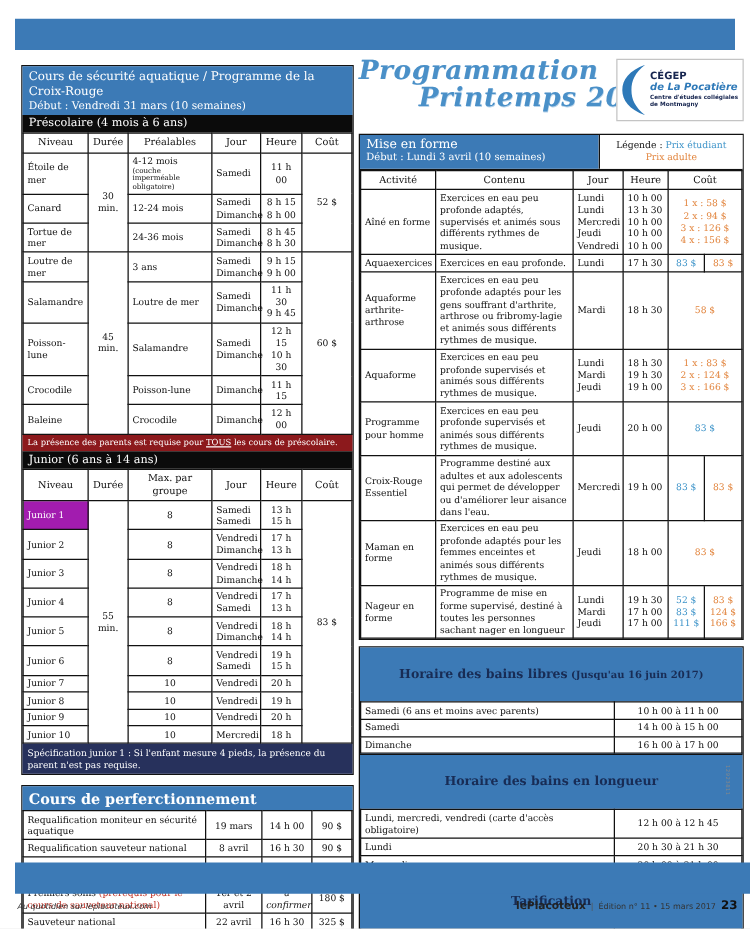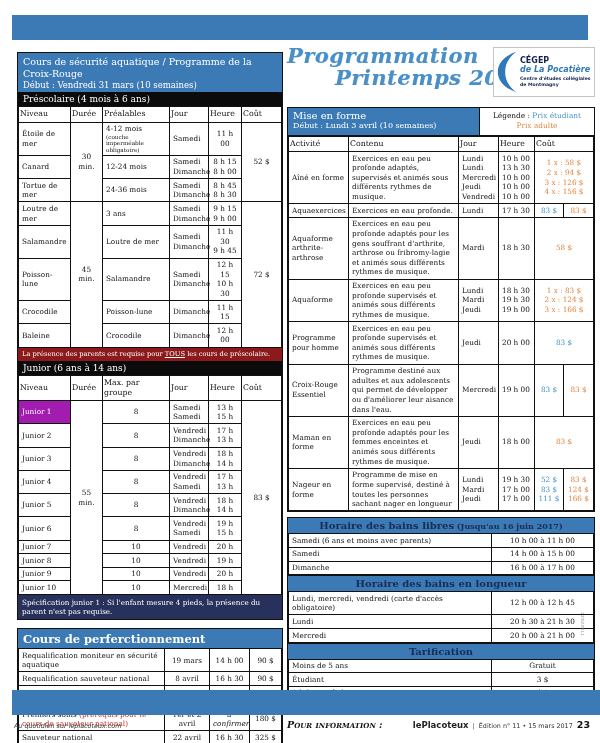--- a/index.html
+++ b/index.html
@@ -10,40 +10,40 @@
   .block{border:1.5px solid #111;background:#fff;}
   .bluehead{background:#3c7ab6;color:#fff;padding:3px 5px 2px 5px;}
   .bluehead .t1{font-size:9.5px;line-height:1.25;}
   .bluehead .t2{font-size:8.5px;line-height:1.25;}
   .blackbar{background:#0b0b0b;color:#fff;font-size:9px;padding:2px 5px;}
   .redbar{background:#8c191c;color:#fff;font-size:6.7px;padding:2.5px 4px;}
   .redbar u{text-decoration:underline;}
   .navybar{background:#27315c;color:#fff;font-size:7.2px;padding:2.5px 4px;line-height:1.3;}
   table.t{border-collapse:collapse;width:100%;table-layout:fixed;}
   .t th,.t td{border:1px solid #111;padding:1.5px 3px;font-size:7.3px;line-height:1.32;vertical-align:middle;}
-  .t th{font-weight:normal;font-size:7.8px;text-align:left;padding:2px 1px;}
+  .t th{font-weight:normal;font-size:7.8px;text-align:center;padding:2px 1px;}
   .c{text-align:center;} .l{text-align:left;}
   .pre{white-space:pre-line;}
   .hl{background:#a21caf;color:#fff;}
   .tiny{display:block;font-size:5.7px;line-height:1.15;}
   .gap8{height:8px;} .gap5{height:5px;}
   
   .deco{font-size:21px;font-weight:bold;font-style:italic;color:#4a90c8;line-height:1.05;letter-spacing:0.5px;text-shadow:0.4px 0.4px 0 #b9d4ea;}
   .deco .l2{display:block;margin-left:48px;}
   .logo{position:absolute;top:2px;right:0;width:102px;height:50px;border:1px solid #c4c4c4;background:#fff;display:flex;align-items:center;padding:2px;box-sizing:border-box;}
   .logotxt{margin-left:2px;font-family:"DejaVu Sans",sans-serif;line-height:1.1;}
   .lg1{font-size:8px;font-weight:bold;color:#16254f;}
   .lg2{font-size:8px;font-weight:bold;font-style:italic;color:#2e79b8;}
   .lg3{font-size:4.6px;font-weight:bold;color:#16254f;margin-top:2px;line-height:1.2;}
   .mise-head{display:flex;border-bottom:1px solid #111;}
   .mise-head .bh{flex:1;background:#3c7ab6;color:#fff;padding:2px 5px;}
   .mise-head .bh .t1{font-size:10px;} .mise-head .bh .t2{font-size:8px;}
   .legendbox{width:110px;background:#fff;border-left:1px solid #111;font-size:7.4px;text-align:center;padding:3px 2px;line-height:1.4;}
   .blue{color:#3e94c9;} .orange{color:#e2853e;}
-  .sechead{background:#3c7ab6;color:#182c55;font-weight:bold;text-align:center;font-size:10px;padding:2px 0;border-top:1px solid #111;}
+  .sechead{background:#3c7ab6;color:#182c55;font-weight:bold;text-align:center;font-size:10px;padding:16px 0;border-top:1px solid #111;}
   .sechead .note{font-size:8px;}
   .firstsec{border-top:none;}
   .priv{border:1px solid #8ab4d8;margin-top:4px;color:#c03328;text-align:center;font-size:8.8px;padding:3px 2px;}
   .info{margin-top:4px;line-height:1.35;}
   .info .lbl{font-variant:small-caps;font-weight:bold;font-style:italic;font-size:9.5px;}
   .redtxt{color:#c03328;}
   .smallit{font-size:6.2px;font-style:italic;}
   .vcode{position:absolute;right:15px;top:612px;writing-mode:vertical-rl;font-size:4.2px;color:#888;letter-spacing:0.4px;font-family:"DejaVu Sans",sans-serif;}
   .footbar{position:absolute;left:12px;top:690px;width:588px;height:25px;background:#3c7ab6;}
   .footline{position:absolute;left:14px;right:10px;top:719px;display:flex;justify-content:space-between;align-items:baseline;font-family:"DejaVu Sans",sans-serif;}
@@ -114,21 +114,21 @@
 8 h 30</td>
         </tr>
         <tr>
           <td class="l">Loutre de mer</td>
           <td class="c" rowspan="5">45 min.</td>
           <td class="l">3 ans</td>
           <td class="l pre">Samedi
 Dimanche</td>
           <td class="c pre">9 h 15
 9 h 00</td>
-          <td class="c" rowspan="5">72 $</td>
+          <td class="c" rowspan="5">60 $</td>
         </tr>
         <tr>
           <td class="l">Salamandre</td>
           <td class="l">Loutre de mer</td>
           <td class="l pre">Samedi
 Dimanche</td>
           <td class="c pre">11 h 30
 9 h 45</td>
         </tr>
         <tr>

